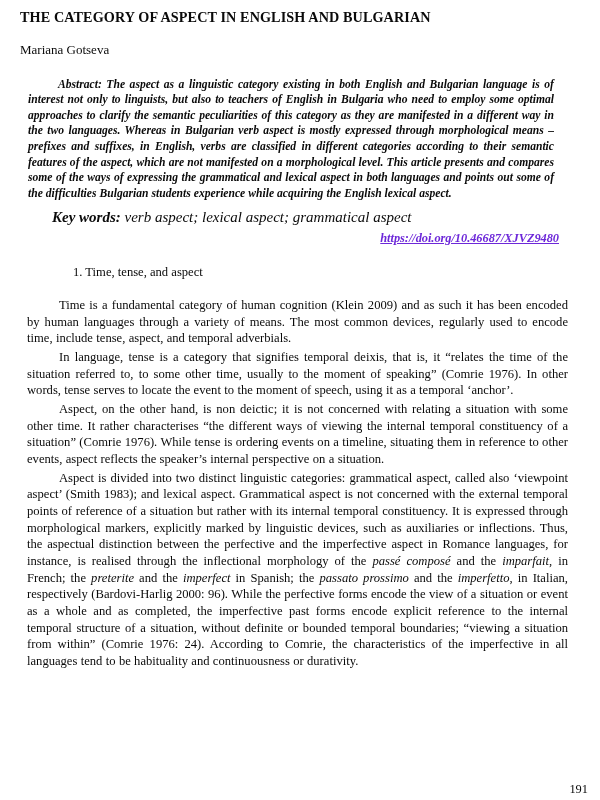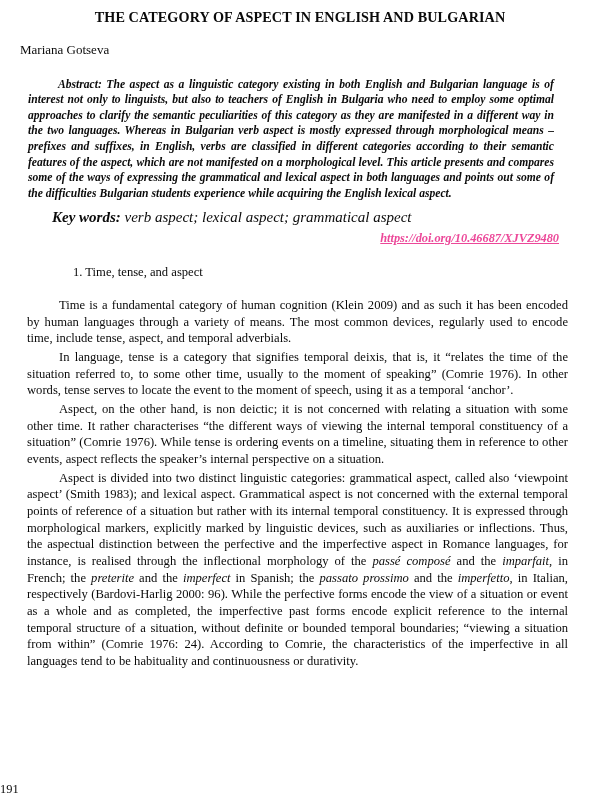--- a/index.html
+++ b/index.html
@@ -18,21 +18,21 @@
   .page {
     position: relative;
     width: 600px;
     height: 800px;
     box-sizing: border-box;
     padding: 0;
   }
 
   
   .title {
-    text-align: center;
+    text-align: left;
     font-weight: bold;
     font-size: 14.2px;
     letter-spacing: 0.1px;
     margin: 9px 20px 0 20px;
     line-height: 1.2;
   }
   .author {
     text-align: left;
     font-weight: normal;
     font-size: 13px;
@@ -79,21 +79,21 @@
   .doi-line {
     text-align: right;
     margin: 1px 0 0 0;
     padding-right: 1px;
   }
   .doi-link {
     font-weight: bold;
     font-style: italic;
     font-size: 12.4px;
     text-decoration: underline;
-    color: #ec4899;
+    color: #6d28d9;
     letter-spacing: -0.05px;
   }
 
   
   .body-block {
     margin: 18px 0 0 0;
     padding: 0 30px 0 25px;
     width: 600px;
     box-sizing: border-box;
   }
@@ -113,23 +113,23 @@
     word-spacing: 0.2px;
   }
   .body-para i, .body-para em {
     font-style: italic;
   }
 
   
   .page-number {
     position: absolute;
     left: 0;
-    right: 0;
+    right: 12px;
     bottom: 12px;
-    text-align: left;
+    text-align: right;
     font-size: 12.4px;
   }
 </style>
 </head>
 <body>
 
 <div class="page">
 
   <div class="title">THE CATEGORY OF ASPECT IN ENGLISH AND BULGARIAN</div>
 

